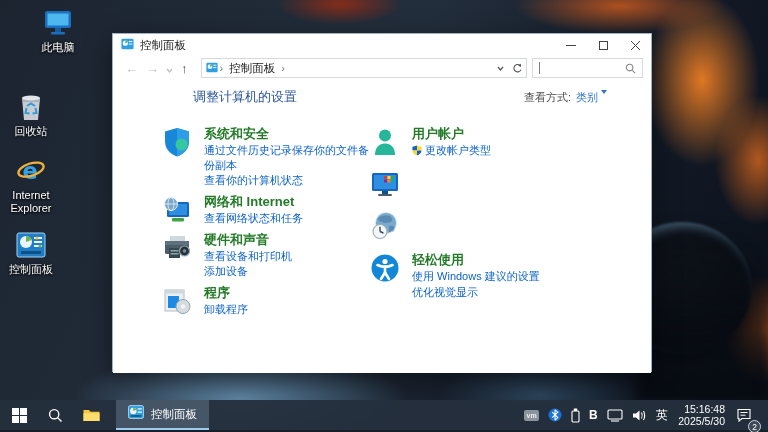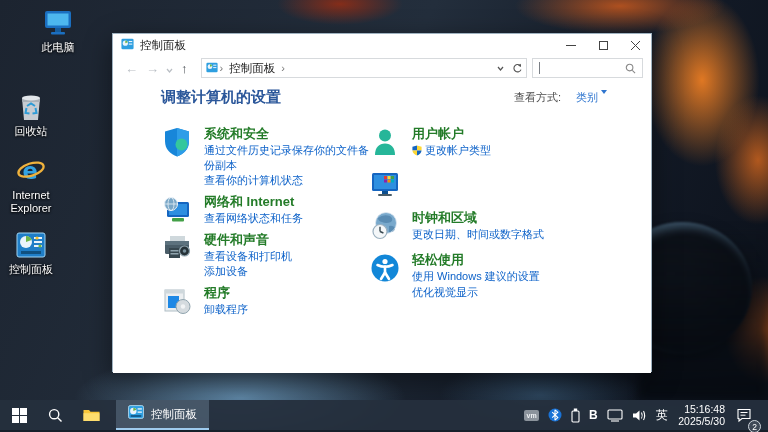--- a/index.html
+++ b/index.html
@@ -48,23 +48,23 @@
   .abar .sep{font-size:11px;color:#777;margin:0 2px;}
   .abar-btns{margin-left:auto;display:flex;align-items:center;}
   .abar-btn{width:17px;height:18px;display:flex;align-items:center;justify-content:center;color:#555;}
   .sbox{display:flex;align-items:center;height:20px;border:1px solid #d7dadd;background:#fff;
     margin-left:5px;flex:1;box-sizing:border-box;padding:0 6px;}
   .caret{width:1px;height:12px;background:#7a7f85;}
   .sbox svg{margin-left:auto;}
 
   .content{position:relative;height:293px;background:#fff;}
   .cp-head{position:absolute;left:48px;right:44px;top:8px;display:flex;align-items:center;justify-content:space-between;}
-  .cp-title{font-size:15px;font-weight:bold;color:#2b579a;}
+  .cp-title{font-size:13px;font-weight:normal;color:#2b579a;margin-left:32px;}
   .viewby{font-size:11px;color:#4a4a4a;display:flex;align-items:flex-start;}
-  .viewby .vlink{color:#2e75cf;margin-left:15px;}
+  .viewby .vlink{color:#2e75cf;margin-left:5px;}
   .viewby .varrow{margin-left:3px;border-left:3.5px solid transparent;border-right:3.5px solid transparent;
     border-top:4px solid #2e75cf;width:0;height:0;}
 
   .col{position:absolute;top:46px;}
   .col-left{left:48px;width:212px;}
   .col-right{left:256px;width:235px;}
   .cat{display:flex;margin-bottom:7px;}
   .cat-l{margin-bottom:6px;}
   .cat-r{margin-bottom:10px;}
   .cat .cicon{width:32px;height:32px;flex:none;margin-right:11px;}
@@ -358,24 +358,20 @@
             <svg width="32" height="32" viewBox="0 0 32 32">
                 <circle cx="17" cy="13" r="10.5" fill="#79a9cc"></circle>
                 <path d="M9 8 Q14 4 21 6 Q25 9 22 12 Q17 14 13 12 Q9 11 9 8Z" fill="#5a8cb3"></path>
                 <path d="M20 16 Q25 15 26 19 Q24 23 20 22 Z" fill="#5a8cb3"></path>
                 <circle cx="17" cy="13" r="10.5" fill="none" stroke="#dfe9f1" stroke-width="0.8"></circle>
                 <circle cx="11" cy="21.5" r="7" fill="#f4f7f9" stroke="#9bb0bf" stroke-width="1.2"></circle>
                 <line x1="11" y1="21.5" x2="11" y2="16.8" stroke="#37474f" stroke-width="1.4"></line>
                 <line x1="11" y1="21.5" x2="14.4" y2="23" stroke="#37474f" stroke-width="1.4"></line>
               </svg>
           </span>
-          <div>
-            <div class="cat-title">时钟和区域</div>
-            <div class="cat-link">更改日期、时间或数字格式</div>
-          </div>
         </div>
         <div class="cat cat-r">
           <span class="cicon">
             <svg width="32" height="32" viewBox="0 0 32 32">
                 <circle cx="16" cy="16" r="13.5" fill="#1287d8"></circle>
                 <circle cx="16" cy="9.5" r="2.6" fill="#fff"></circle>
                 <path d="M8.5 13 Q16 16.5 23.5 13" fill="none" stroke="#fff" stroke-width="2.6" stroke-linecap="round"></path>
                 <line x1="16" y1="14.5" x2="16" y2="20.5" stroke="#fff" stroke-width="2.6" stroke-linecap="round"></line>
                 <path d="M16 20.5 L12 27 M16 20.5 L20 27" stroke="#fff" stroke-width="2.6" stroke-linecap="round" fill="none"></path>
               </svg>

